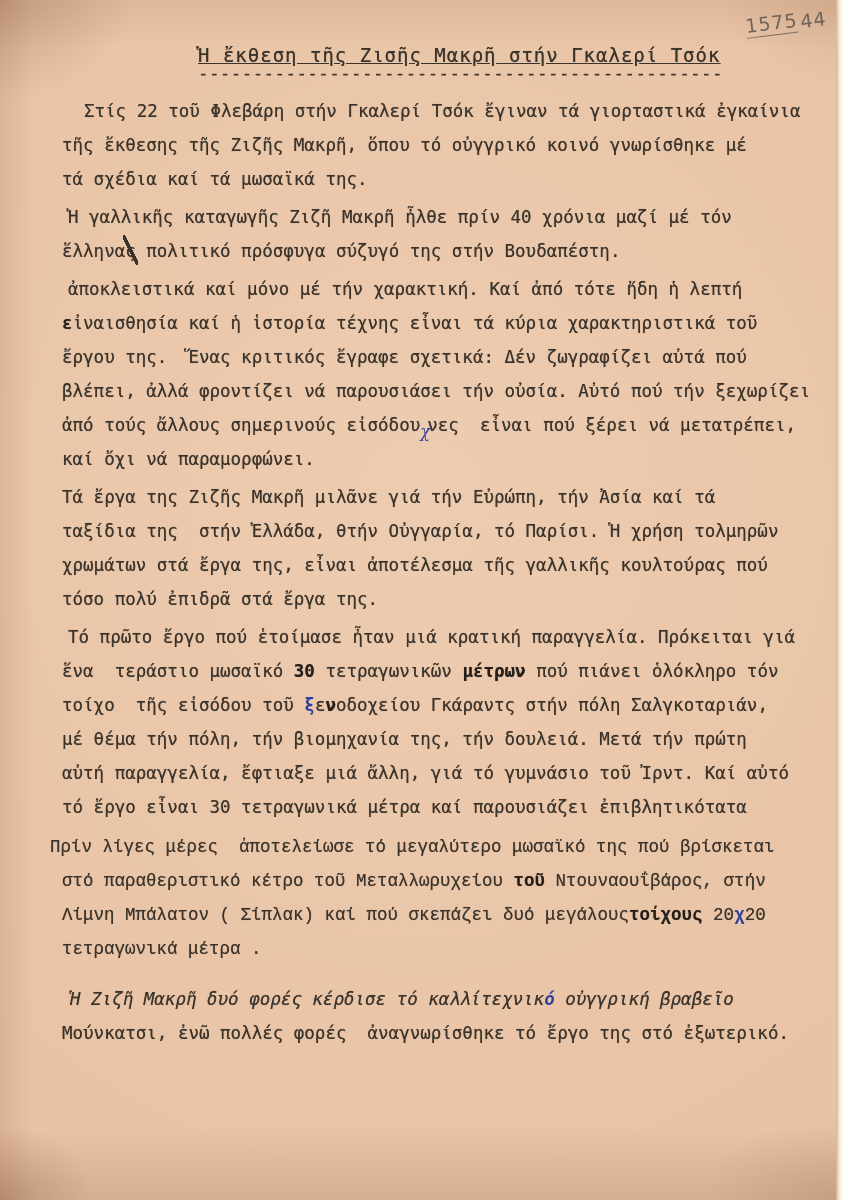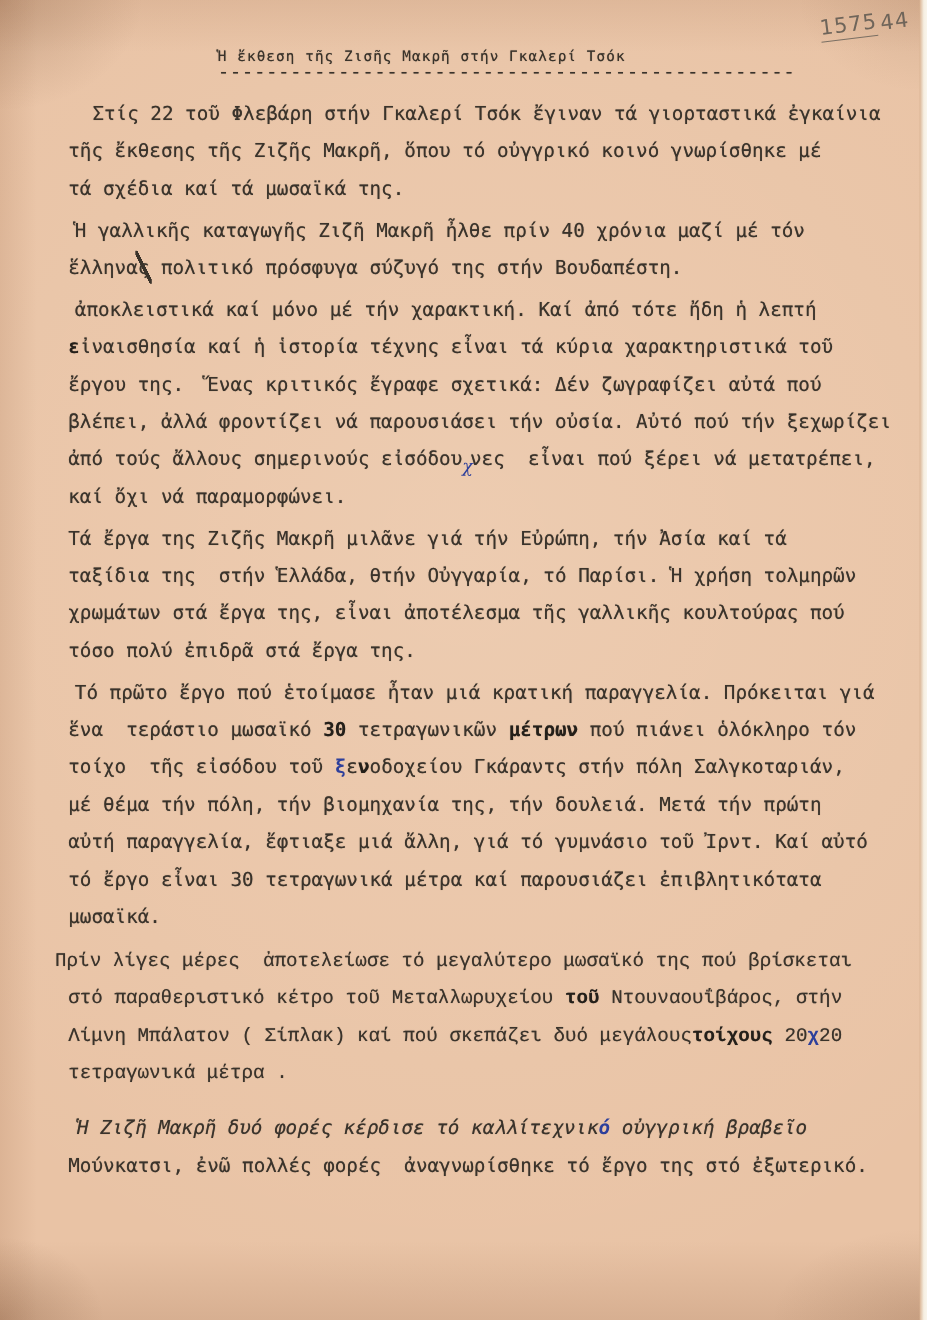--- a/index.html
+++ b/index.html
@@ -32,23 +32,24 @@
     position:absolute;top:10px;right:16px;
     transform:rotate(-7deg);
     font-family:"DejaVu Sans", sans-serif;
     font-size:19px;letter-spacing:1px;
     color:#6f655a;
   }
   .pencil-main{border-bottom:1.6px solid #7a6f63;padding-bottom:1px;}
   .pencil-suffix{display:inline-block;margin-left:3px;transform:translateY(2px);}
   .title-wrap{padding:44px 0 0 198px;}
   .title{
-    font-size:13px;letter-spacing:1px;
+    font-size:19px;letter-spacing:1px;
     text-shadow:0 0 0.7px rgba(56,49,41,0.75);
     white-space:pre;
+    text-decoration:underline;
   }
   .title-underline{
     font-size:17.5px;line-height:14px;letter-spacing:0.4px;
     white-space:pre;color:#3a332b;
     text-shadow:0 0 0.7px rgba(56,49,41,0.6);
   }
   .doc{
     padding:14px 10px 0 62px;
     font-size:17.5px;
   }
@@ -122,21 +123,20 @@
         <div class="line"><span class="seg-n">χρωμάτων στά ἔργα της, εἶναι ἀποτέλεσμα τῆς γαλλικῆς κουλτούρας πού</span></div>
         <div class="line"><span class="seg-n">τόσο πολύ ἐπιδρᾶ στά ἔργα της.</span></div>
       </div>
       <div class="para">
         <div class="line"><span class="seg-n">Τό πρῶτο ἔργο πού ἑτοίμασε ἦταν μιά κρατική παραγγελία. Πρόκειται γιά</span></div>
         <div class="line"><span class="seg-n">ἕνα  τεράστιο μωσαϊκό </span><span class="seg-dark">30</span><span class="seg-n"> τετραγωνικῶν </span><span class="seg-dark">μέτρων</span><span class="seg-n"> πού πιάνει ὁλόκληρο τόν</span></div>
         <div class="line"><span class="seg-n">τοίχο  τῆς εἰσόδου τοῦ </span><span class="seg-blue">ξ</span><span class="seg-n">ε</span><span class="seg-dark">ν</span><span class="seg-n">οδοχείου Γκάραντς στήν πόλη Σαλγκοταριάν,</span></div>
         <div class="line"><span class="seg-n">μέ θέμα τήν πόλη, τήν βιομηχανία της, τήν δουλειά. Μετά τήν πρώτη</span></div>
         <div class="line"><span class="seg-n">αὐτή παραγγελία, ἔφτιαξε μιά ἄλλη, γιά τό γυμνάσιο τοῦ Ἰρντ. Καί αὐτό</span></div>
         <div class="line"><span class="seg-n">τό ἔργο εἶναι 30 τετραγωνικά μέτρα καί παρουσιάζει ἐπιβλητικότατα</span></div>
-        <div class="line"><span class="seg-n">μωσαϊκά.</span></div>
       </div>
       <div class="para">
         <div class="line"><span class="seg-n">Πρίν λίγες μέρες  ἀποτελείωσε τό μεγαλύτερο μωσαϊκό της πού βρίσκεται</span></div>
         <div class="line"><span class="seg-n">στό παραθεριστικό κέτρο τοῦ Μεταλλωρυχείου </span><span class="seg-dark">τοῦ</span><span class="seg-n"> Ντουναουΐβάρος, στήν</span></div>
         <div class="line"><span class="seg-n">Λίμνη Μπάλατον ( Σίπλακ) καί πού σκεπάζει δυό μεγάλους</span><span class="seg-dark">τοίχους</span><span class="seg-n"> 20</span><span class="seg-blue">χ</span><span class="seg-n">20</span></div>
         <div class="line"><span class="seg-n">τετραγωνικά μέτρα .</span></div>
       </div>
       <div class="para">
         <div class="line"><span class="seg-n">Ἡ Ζιζῆ Μακρῆ δυό φορές κέρδισε τό καλλίτεχνικ</span><span class="seg-blue">ό</span><span class="seg-n"> οὐγγρική βραβεῖο</span></div>
         <div class="line"><span class="seg-n">Μούνκατσι, ἐνῶ πολλές φορές  ἀναγνωρίσθηκε τό ἔργο της στό ἐξωτερικό.</span></div>

